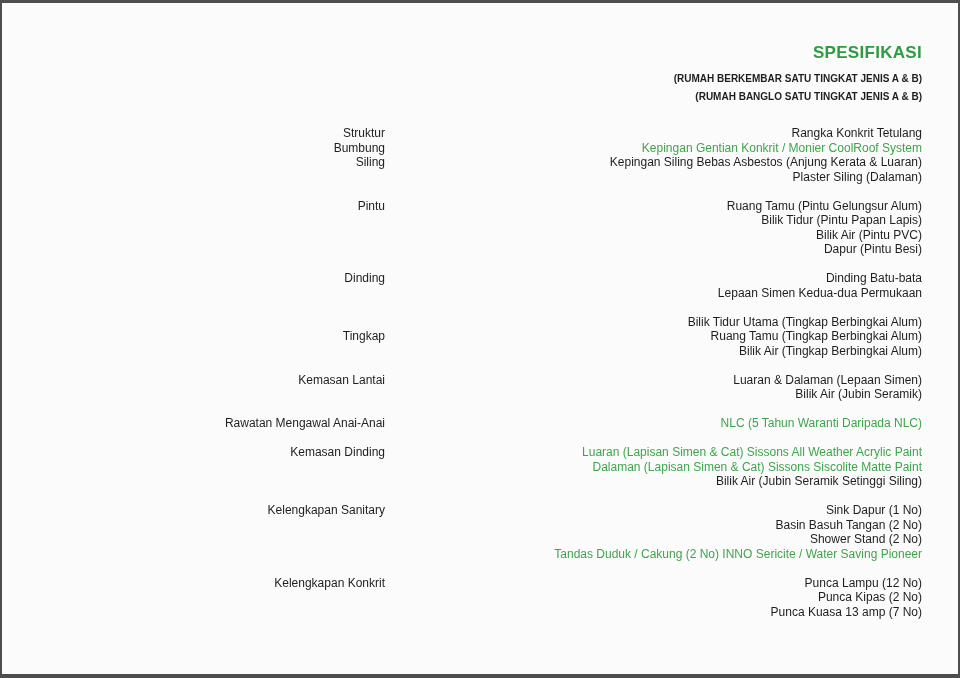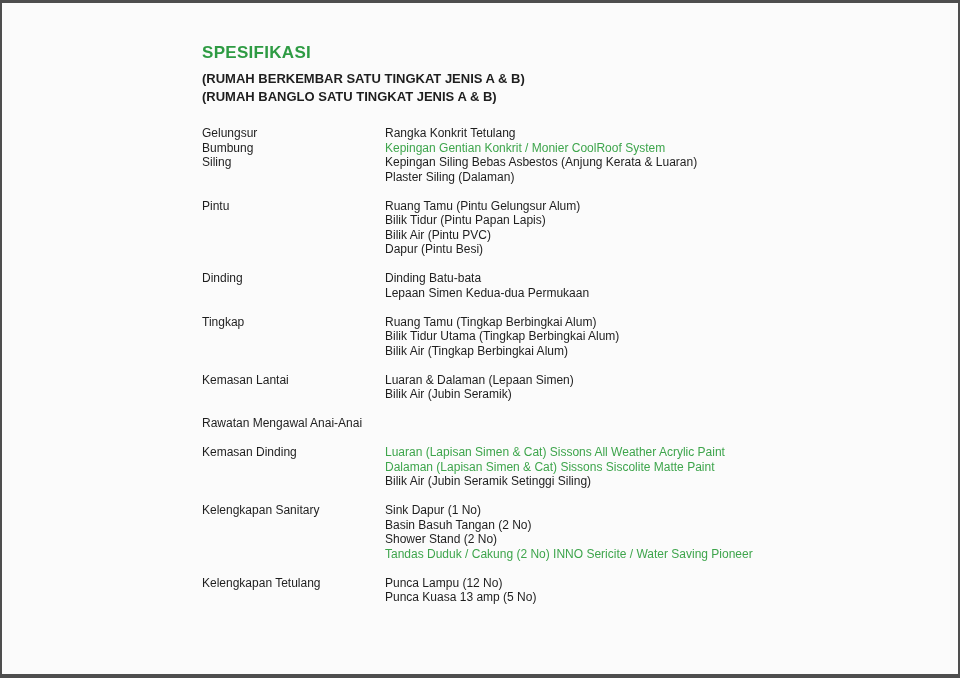--- a/index.html
+++ b/index.html
@@ -12,37 +12,38 @@
   }
   .page {
     position: relative;
     width: 960px;
     height: 678px;
     background: var(--page-bg, #fbfbfb);
     border-top: 3px solid var(--border-color, #4e4e4e);
     border-bottom: 4px solid var(--border-color, #4e4e4e);
     border-left: 2px solid var(--border-color, #4e4e4e);
     border-right: 2px solid var(--border-color, #4e4e4e);
+    text-align: right;
   }
   .content {
     position: absolute;
     left: 200px;
     top: 40px;
     width: 720px;
   }
   .title {
     font-size: 17px;
     line-height: 20px;
     font-weight: bold;
     color: var(--accent-green, #2e9b43);
     letter-spacing: 0.3px;
   }
   .subtitles {
     margin-top: 7px;
-    font-size: 13px;
+    font-size: 10px;
     line-height: 18px;
     font-weight: bold;
     color: var(--text-black, #1e1e1e);
   }
   .spec {
     margin-top: 20px;
     font-size: 12px;
     line-height: 14.5px;
     color: var(--text-black, #1e1e1e);
   }
@@ -62,21 +63,21 @@
 <div class="page">
   <div class="content">
     <h1 class="title">SPESIFIKASI</h1>
     <div class="subtitles">
       <div>(RUMAH BERKEMBAR SATU TINGKAT JENIS A &amp; B)</div>
       <div>(RUMAH BANGLO SATU TINGKAT JENIS A &amp; B)</div>
     </div>
     <div class="spec" id="spec">
         <div class="section">
           <div class="row">
-            <span class="label">Gelungsur</span>
+            <span class="label">Struktur</span>
             <span class="value">Rangka Konkrit Tetulang</span>
           </div>
           <div class="row">
             <span class="label">Bumbung</span>
             <span class="value green">Kepingan Gentian Konkrit / Monier CoolRoof System</span>
           </div>
           <div class="row">
             <span class="label">Siling</span>
             <span class="value">Kepingan Siling Bebas Asbestos (Anjung Kerata &amp; Luaran)</span>
           </div>
@@ -108,45 +109,46 @@
             <span class="label">Dinding</span>
             <span class="value">Dinding Batu-bata</span>
           </div>
           <div class="row">
             <span class="label"></span>
             <span class="value">Lepaan Simen Kedua-dua Permukaan</span>
           </div>
         </div>
         <div class="section">
           <div class="row">
+            <span class="label"></span>
+            <span class="value">Bilik Tidur Utama (Tingkap Berbingkai Alum)</span>
+          </div>
+          <div class="row">
             <span class="label">Tingkap</span>
             <span class="value">Ruang Tamu (Tingkap Berbingkai Alum)</span>
-          </div>
-          <div class="row">
-            <span class="label"></span>
-            <span class="value">Bilik Tidur Utama (Tingkap Berbingkai Alum)</span>
           </div>
           <div class="row">
             <span class="label"></span>
             <span class="value">Bilik Air (Tingkap Berbingkai Alum)</span>
           </div>
         </div>
         <div class="section">
           <div class="row">
             <span class="label">Kemasan Lantai</span>
             <span class="value">Luaran &amp; Dalaman (Lepaan Simen)</span>
           </div>
           <div class="row">
             <span class="label"></span>
             <span class="value">Bilik Air (Jubin Seramik)</span>
           </div>
         </div>
         <div class="section">
           <div class="row">
             <span class="label">Rawatan Mengawal Anai-Anai</span>
+            <span class="value green">NLC (5 Tahun Waranti Daripada NLC)</span>
           </div>
         </div>
         <div class="section">
           <div class="row">
             <span class="label">Kemasan Dinding</span>
             <span class="value green">Luaran (Lapisan Simen &amp; Cat) Sissons All Weather Acrylic Paint</span>
           </div>
           <div class="row">
             <span class="label"></span>
             <span class="value green">Dalaman (Lapisan Simen &amp; Cat) Sissons Siscolite Matte Paint</span>
@@ -169,26 +171,27 @@
             <span class="label"></span>
             <span class="value">Shower Stand (2 No)</span>
           </div>
           <div class="row">
             <span class="label"></span>
             <span class="value green">Tandas Duduk / Cakung (2 No) INNO Sericite / Water Saving Pioneer</span>
           </div>
         </div>
         <div class="section">
           <div class="row">
-            <span class="label">Kelengkapan Tetulang</span>
+            <span class="label">Kelengkapan Konkrit</span>
             <span class="value">Punca Lampu (12 No)</span>
           </div>
           <div class="row">
             <span class="label"></span>
+            <span class="value">Punca Kipas (2 No)</span>
           </div>
           <div class="row">
             <span class="label"></span>
-            <span class="value">Punca Kuasa 13 amp (5 No)</span>
+            <span class="value">Punca Kuasa 13 amp (7 No)</span>
           </div>
         </div>
       </div>
   </div>
 </div>
 
 </body></html>

